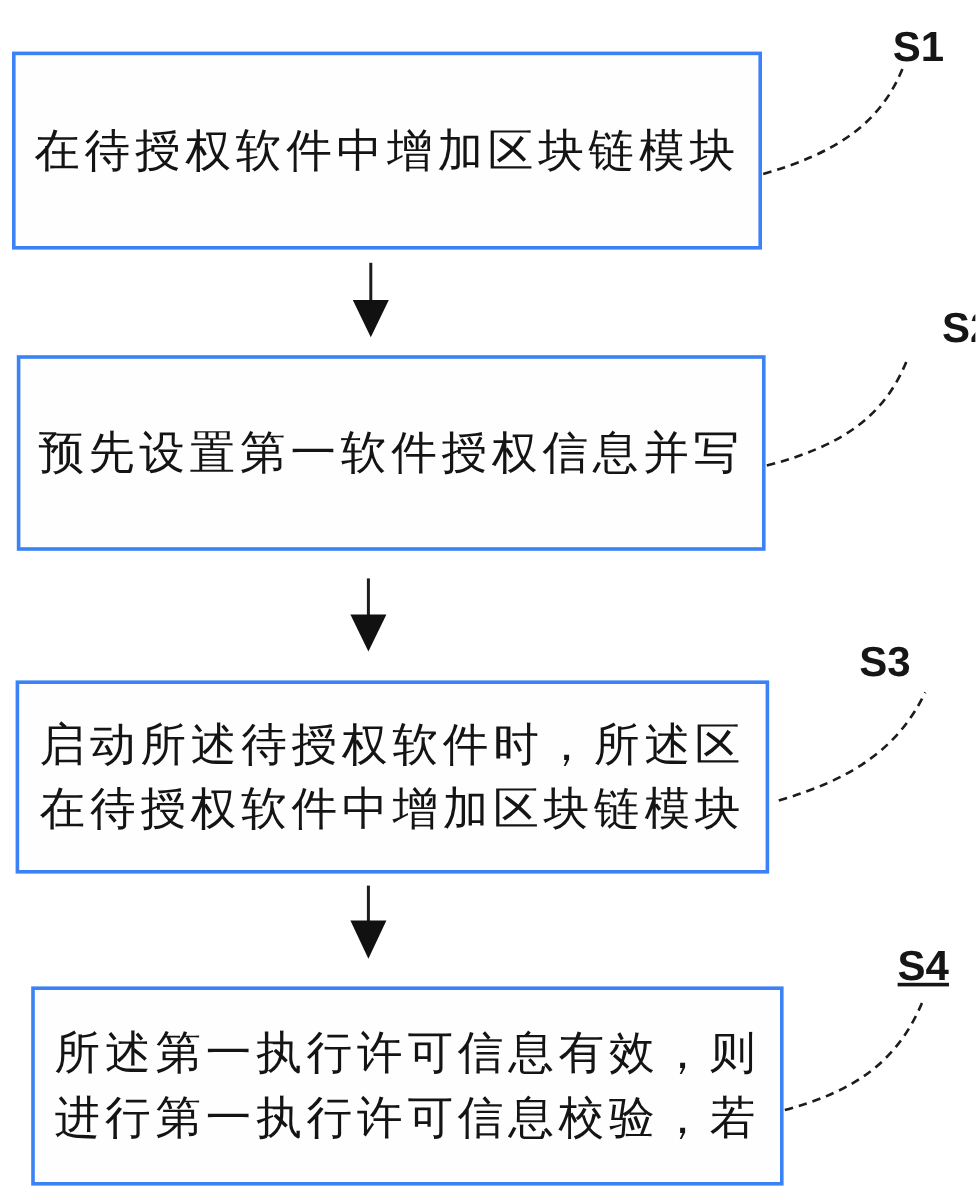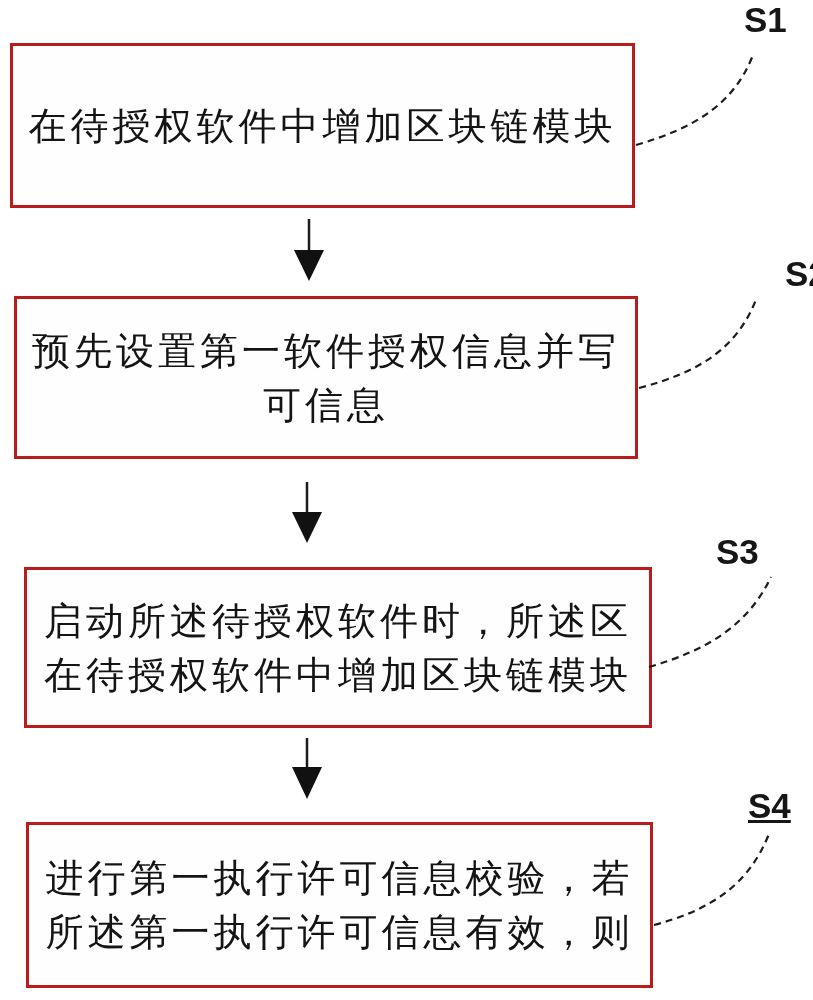--- a/index.html
+++ b/index.html
@@ -11,48 +11,48 @@
     position: relative;
     width: 813px;
     height: 1000px;
     background: #ffffff;
     overflow: hidden;
     font-family: "Liberation Serif", "DejaVu Serif", serif;
   }
   .step-box {
     position: absolute;
     box-sizing: border-box;
-    border: 3px solid #b91c1c;
+    border: 3px solid #3b82f6;
     background: #fefefe;
     display: flex;
     flex-direction: column;
     align-items: center;
     justify-content: center;
   }
   .step-line {
     font-size: 38px;
     line-height: 54px;
     letter-spacing: 4px;
     color: #141414;
     white-space: nowrap;
     text-align: center;
   }
   .box1 { left: 10px;  top: 43px;  width: 625px; height: 165px; }
   .box2 { left: 14px;  top: 296px; width: 624px; height: 163px; }
-  .box3 { left: 24px;  top: 567px; width: 628px; height: 161px; }
+  .box3 { left: 13px;  top: 567px; width: 628px; height: 161px; }
   .box4 { left: 26px;  top: 822px; width: 627px; height: 166px; }
   .step-label {
     position: absolute;
     font-family: "Liberation Sans", "DejaVu Sans", sans-serif;
     font-size: 35px;
     font-weight: 600;
     color: #161616;
     line-height: 1;
   }
-  .label-s1 { left: 744px; top: 2px;   }
+  .label-s1 { left: 744px; top: 22px;   }
   .label-s2 { left: 785px; top: 256px; }
   .label-s3 { left: 716px; top: 534px; }
   .label-s4 { left: 748px; top: 788px; text-decoration: underline; }
   .overlay {
     position: absolute;
     left: 0; top: 0;
     width: 813px;
     height: 1000px;
     pointer-events: none;
   }
@@ -61,31 +61,30 @@
 <body>
 
 <div class="canvas">
 
   <div class="step-box box1">
     <div class="step-line">在待授权软件中增加区块链模块</div>
   </div>
 
   <div class="step-box box2">
     <div class="step-line">预先设置第一软件授权信息并写</div>
-    <div class="step-line">可信息</div>
   </div>
 
   <div class="step-box box3">
     <div class="step-line">启动所述待授权软件时，所述区</div>
     <div class="step-line">在待授权软件中增加区块链模块</div>
   </div>
 
   <div class="step-box box4">
+    <div class="step-line">所述第一执行许可信息有效，则</div>
     <div class="step-line">进行第一执行许可信息校验，若</div>
-    <div class="step-line">所述第一执行许可信息有效，则</div>
   </div>
 
   <div class="step-label label-s1">S1</div>
   <div class="step-label label-s2">S2</div>
   <div class="step-label label-s3">S3</div>
   <div class="step-label label-s4">S4</div>
 
   <svg class="overlay" viewBox="0 0 813 1000" xmlns="http://www.w3.org/2000/svg">
 
     <g>

